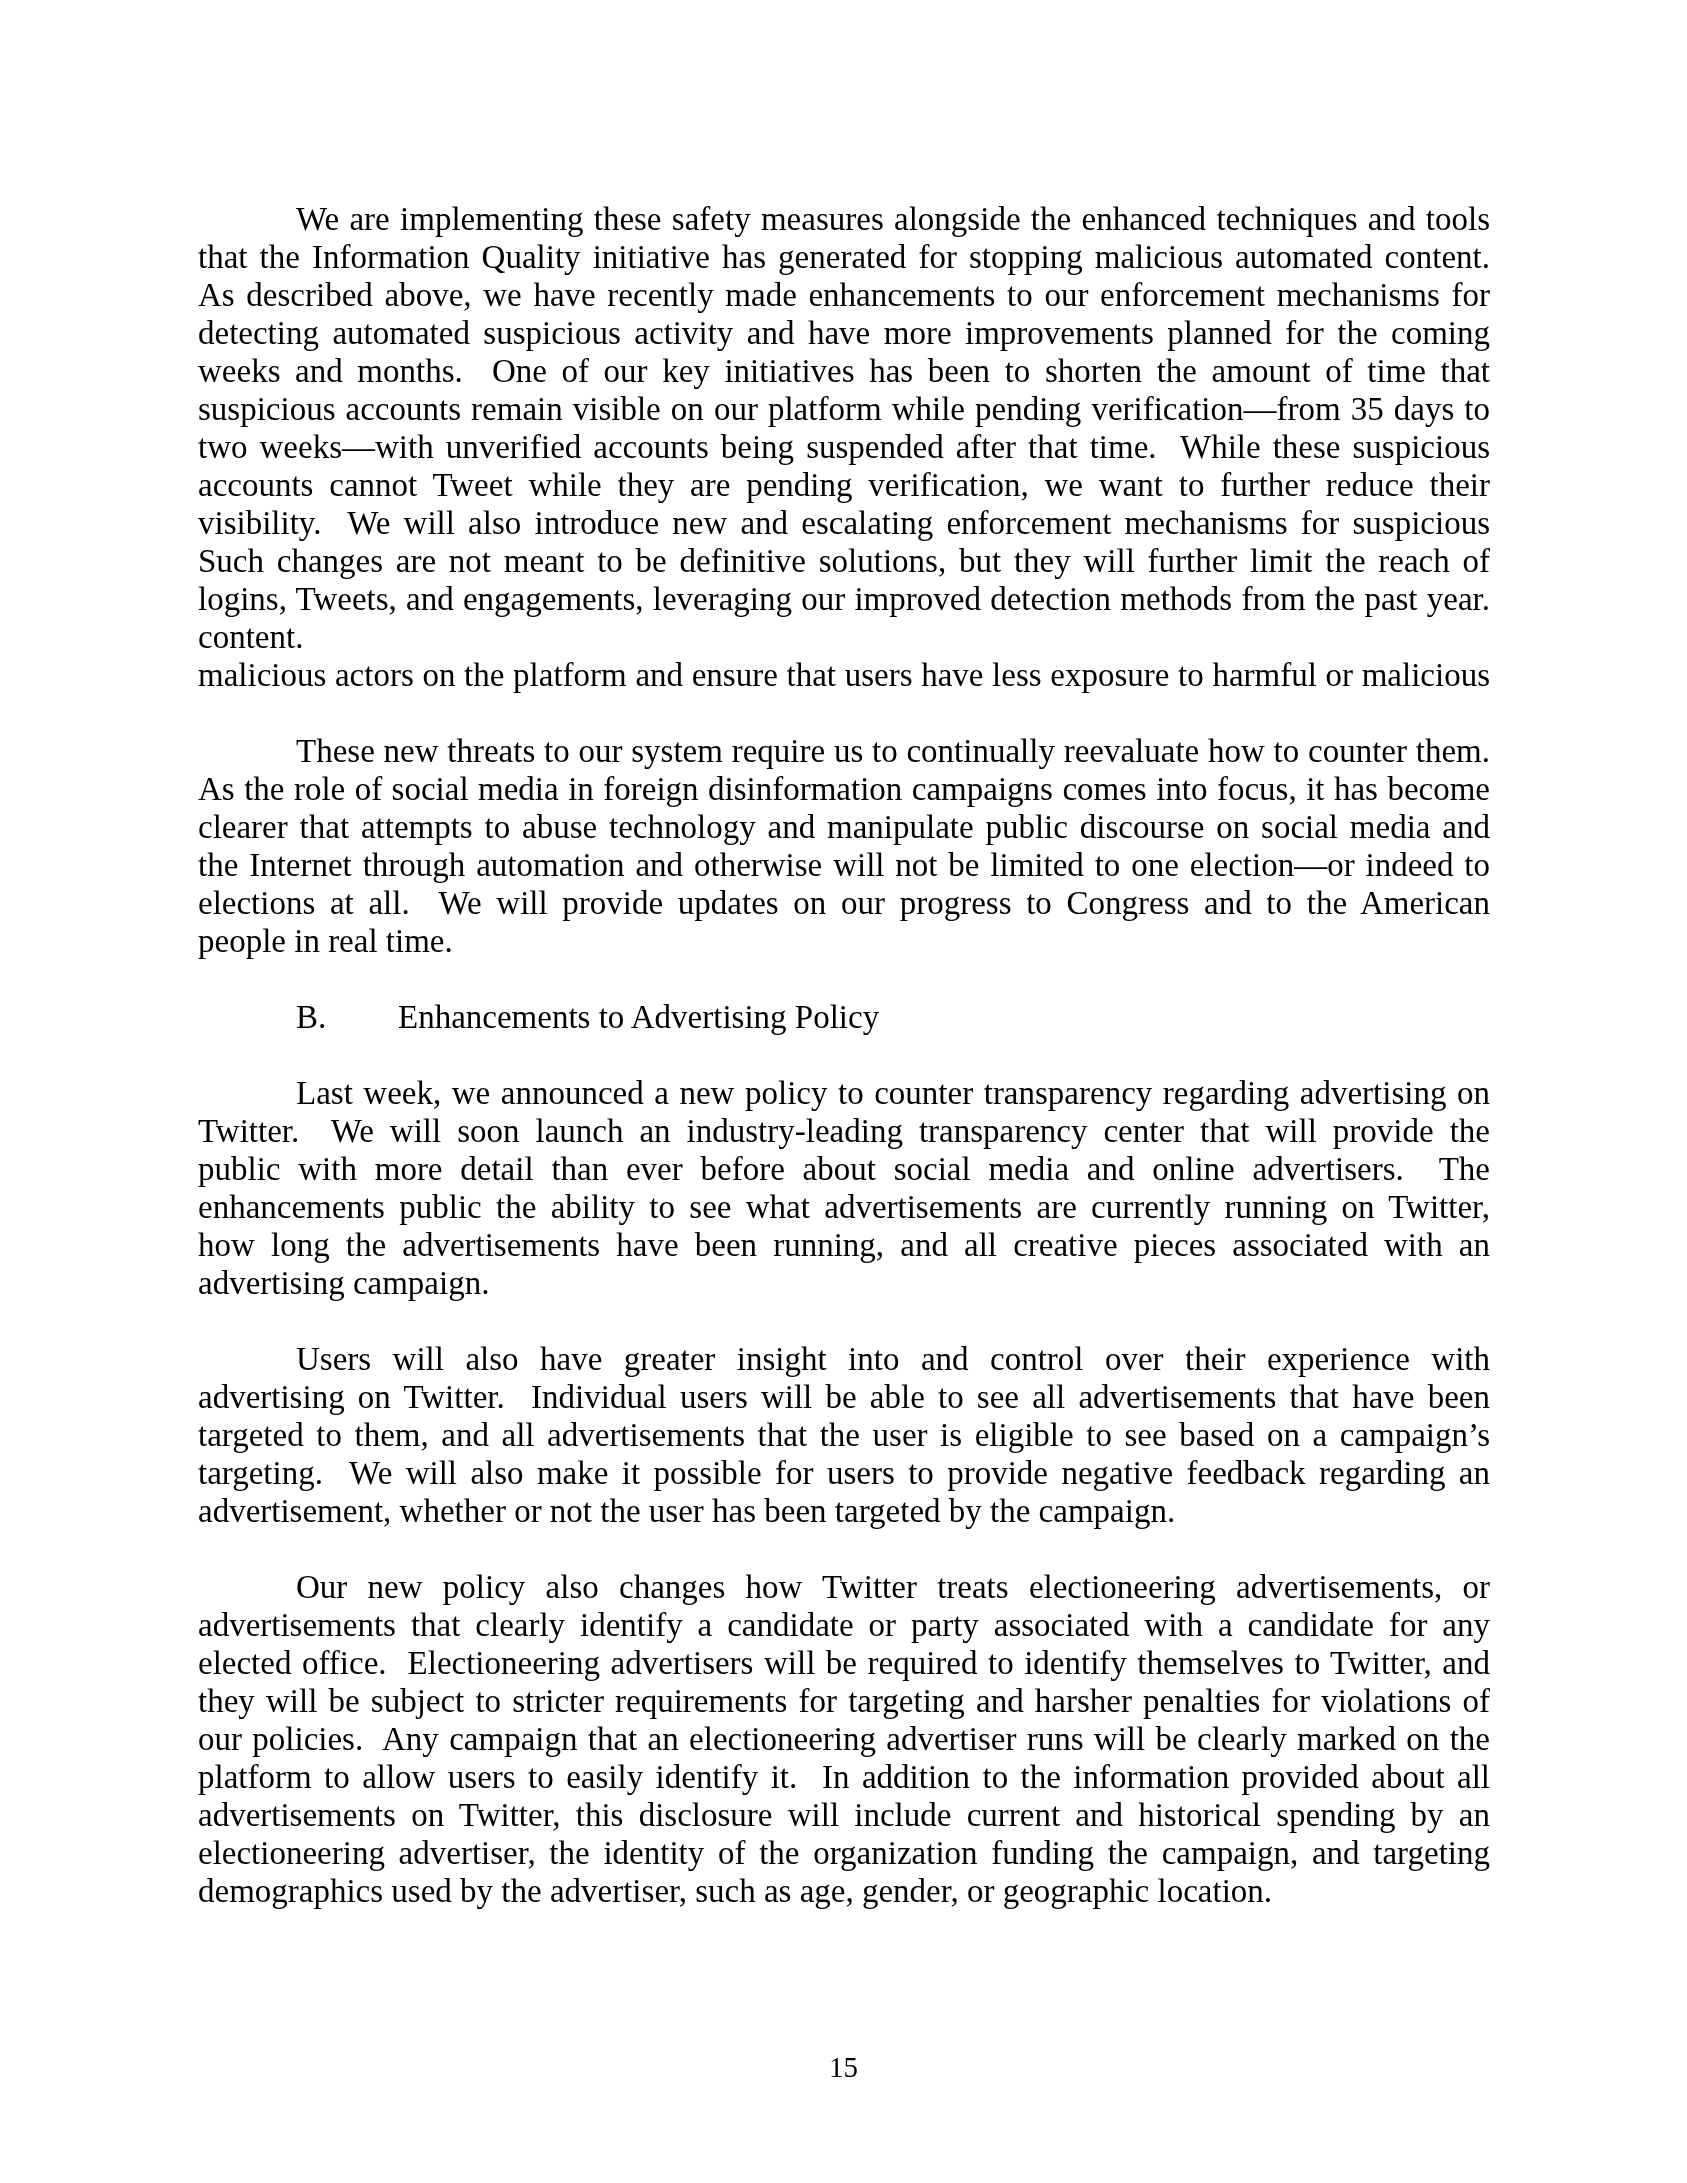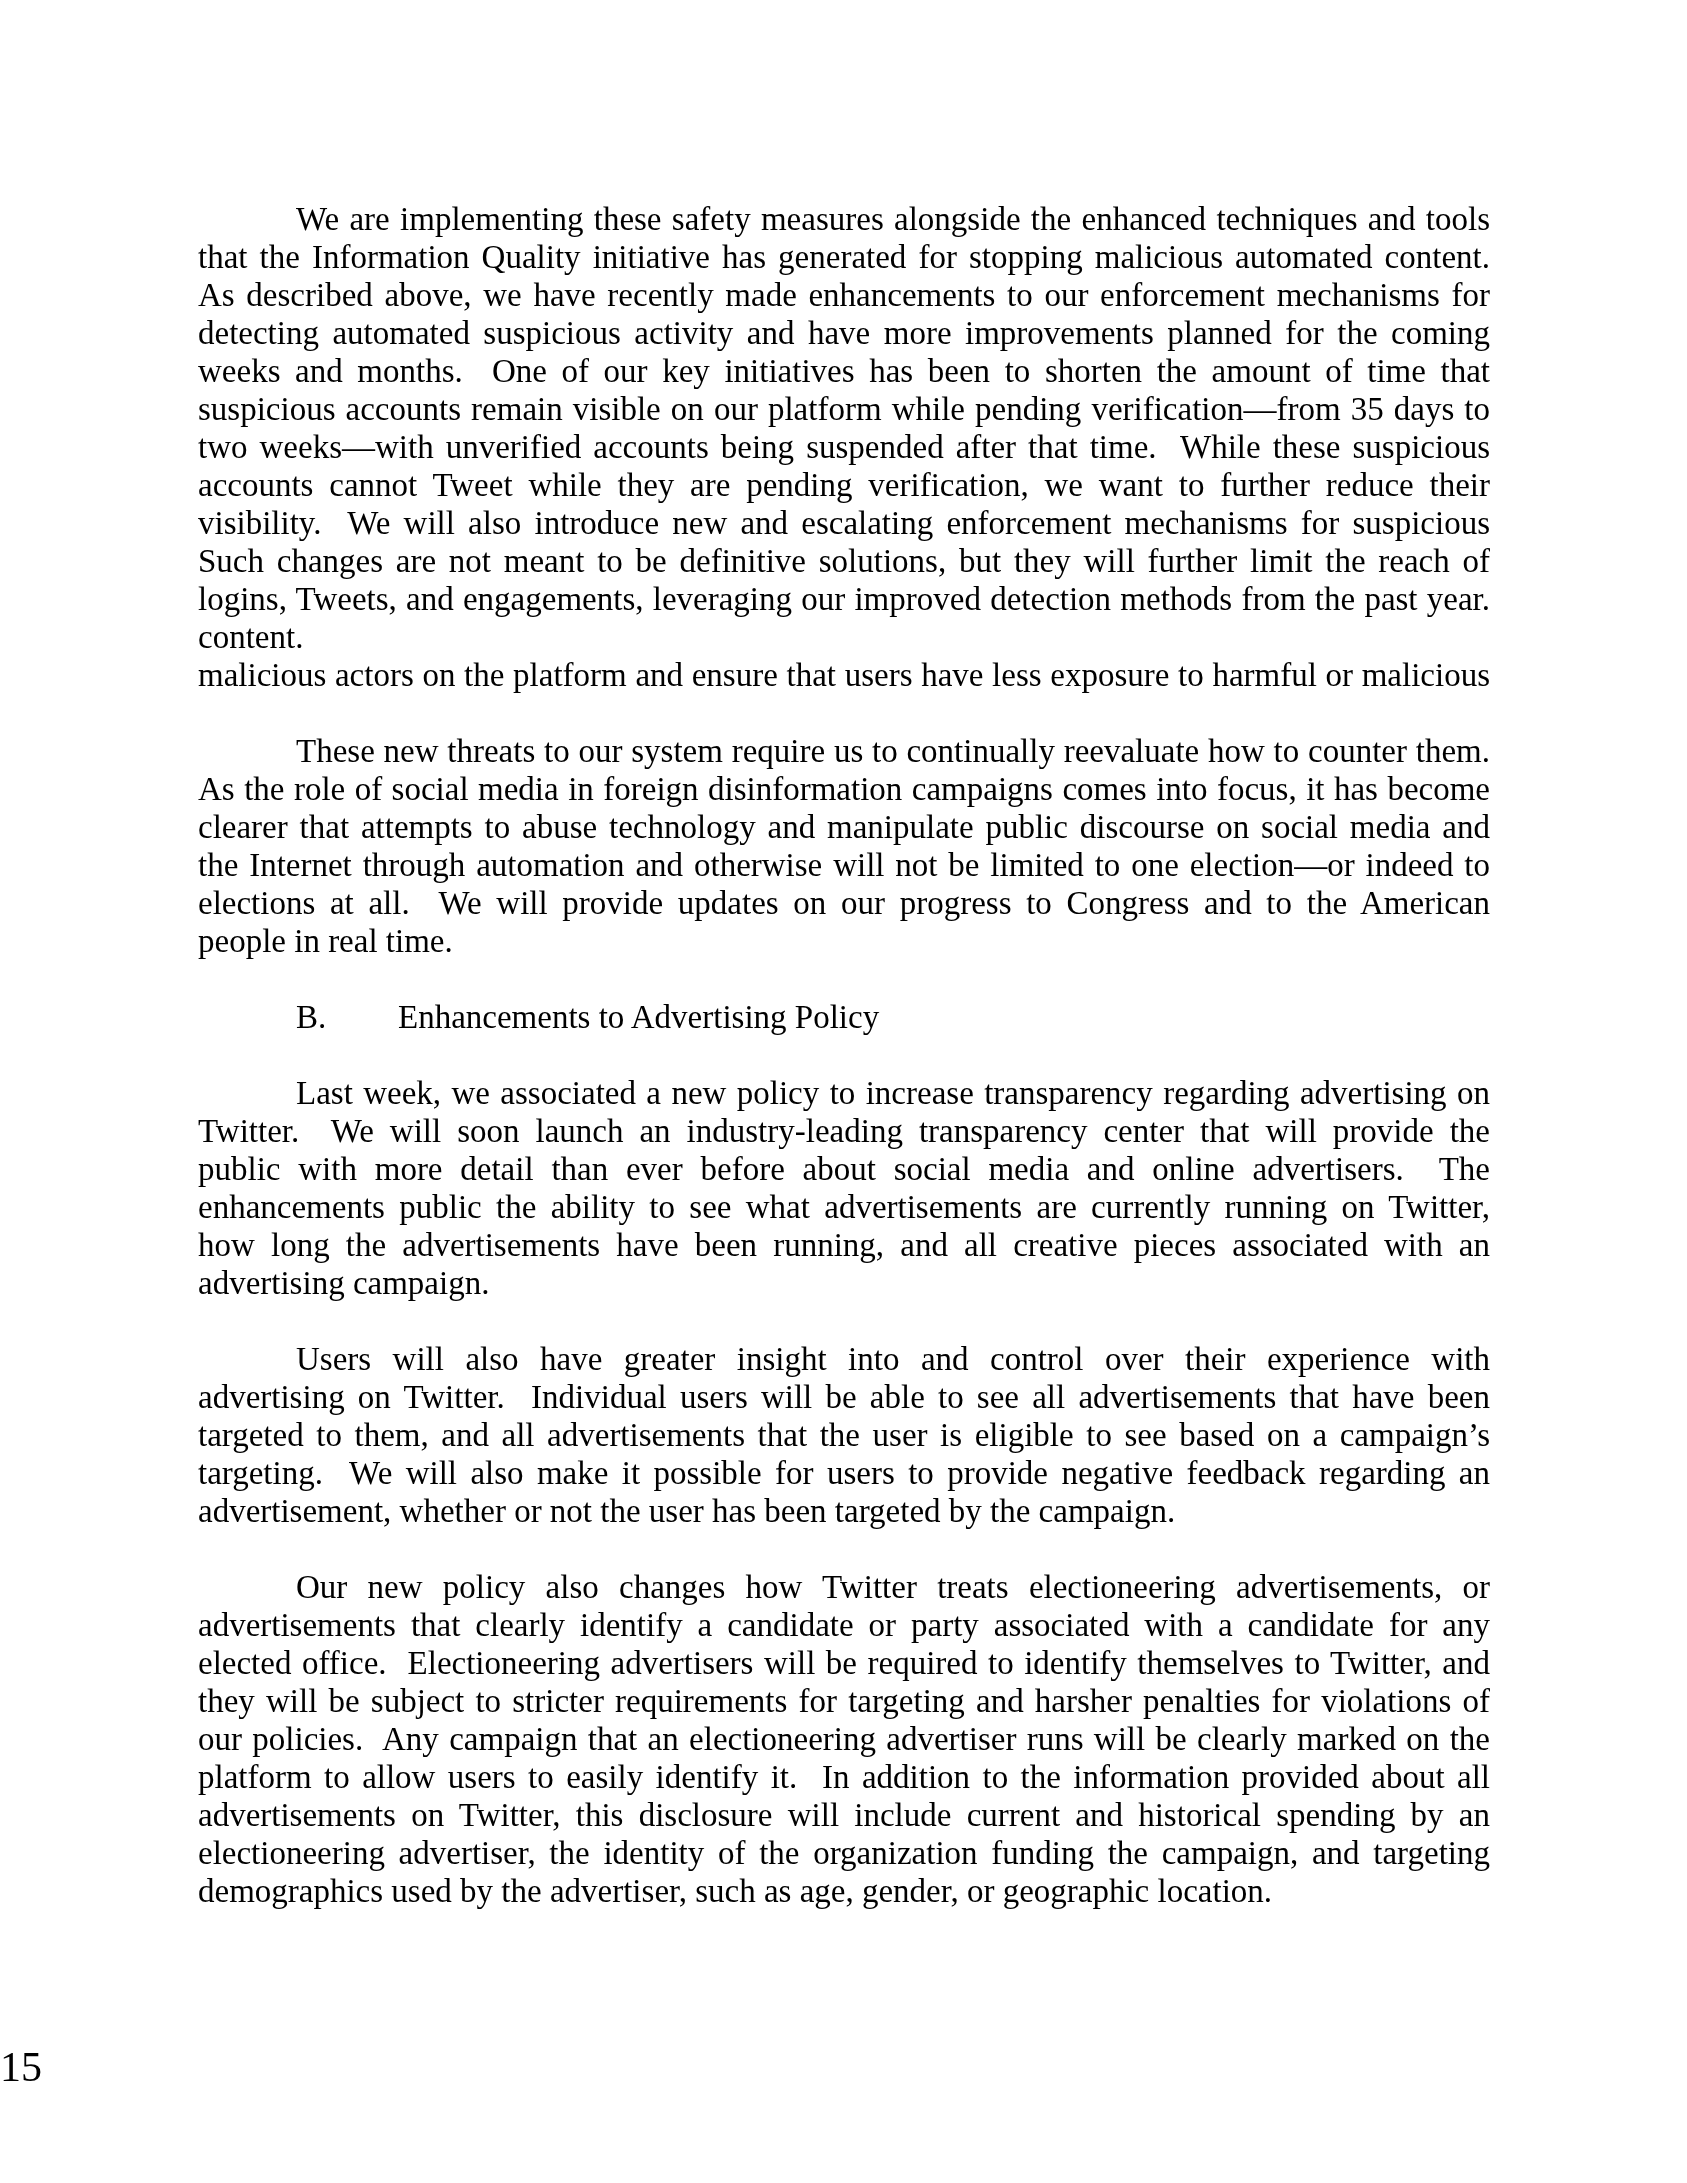--- a/index.html
+++ b/index.html
@@ -44,21 +44,22 @@
   }
   .hlabel {
     display: inline-block;
     width: 102px;
   }
   .footer {
     position: absolute;
     top: 2048px;
     left: 0;
     width: 1687px;
-    font-size: 42px;
+    text-align: center;
+    font-size: 29px;
     line-height: 38px;
   }
 </style>
 </head>
 <body>
 
 <div class="page">
   <div class="content">
       <div class="para">
         <div class="line first">We are implementing these safety measures alongside the enhanced techniques and tools</div>
@@ -78,21 +79,21 @@
       <div class="para">
         <div class="line first">These new threats to our system require us to continually reevaluate how to counter them.</div>
         <div class="line">As the role of social media in foreign disinformation campaigns comes into focus, it has become</div>
         <div class="line">clearer that attempts to abuse technology and manipulate public discourse on social media and</div>
         <div class="line">the Internet through automation and otherwise will not be limited to one election—or indeed to</div>
         <div class="line">elections at all.&nbsp; We will provide updates on our progress to Congress and to the American</div>
         <div class="line last">people in real time.</div>
       </div>
       <div class="heading"><span class="hlabel">B.</span><span>Enhancements to Advertising Policy</span></div>
       <div class="para">
-        <div class="line first">Last week, we associated a new policy to increase transparency regarding advertising on</div>
+        <div class="line first">Last week, we announced a new policy to counter transparency regarding advertising on</div>
         <div class="line">Twitter.&nbsp; We will soon launch an industry-leading transparency center that will provide the</div>
         <div class="line">public with more detail than ever before about social media and online advertisers.&nbsp; The</div>
         <div class="line">enhancements public the ability to see what advertisements are currently running on Twitter,</div>
         <div class="line">how long the advertisements have been running, and all creative pieces associated with an</div>
         <div class="line last">advertising campaign.</div>
       </div>
       <div class="para">
         <div class="line first">Users will also have greater insight into and control over their experience with</div>
         <div class="line">advertising on Twitter.&nbsp; Individual users will be able to see all advertisements that have been</div>
         <div class="line">targeted to them, and all advertisements that the user is eligible to see based on a campaign’s</div>

